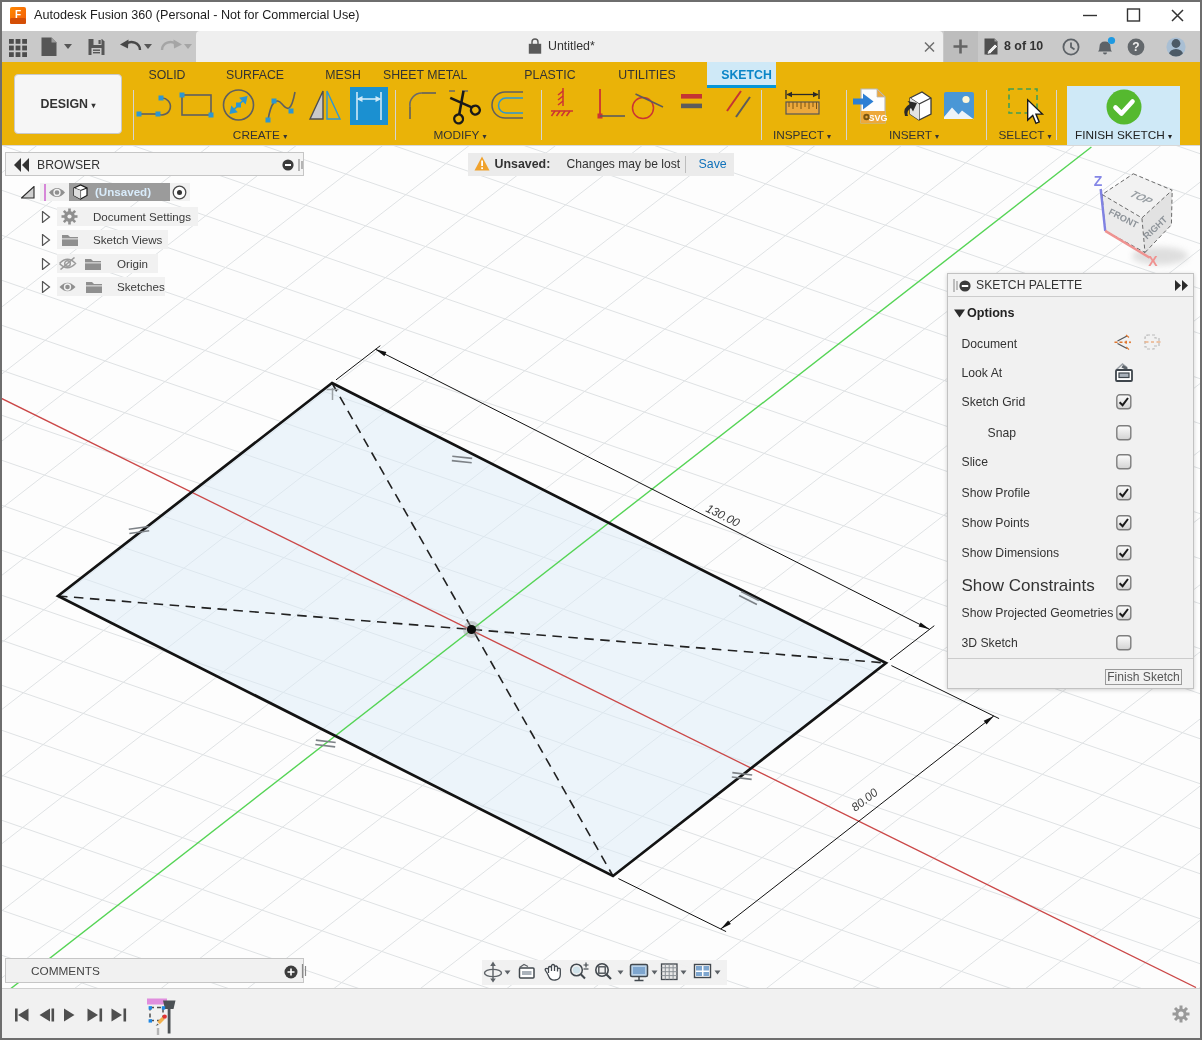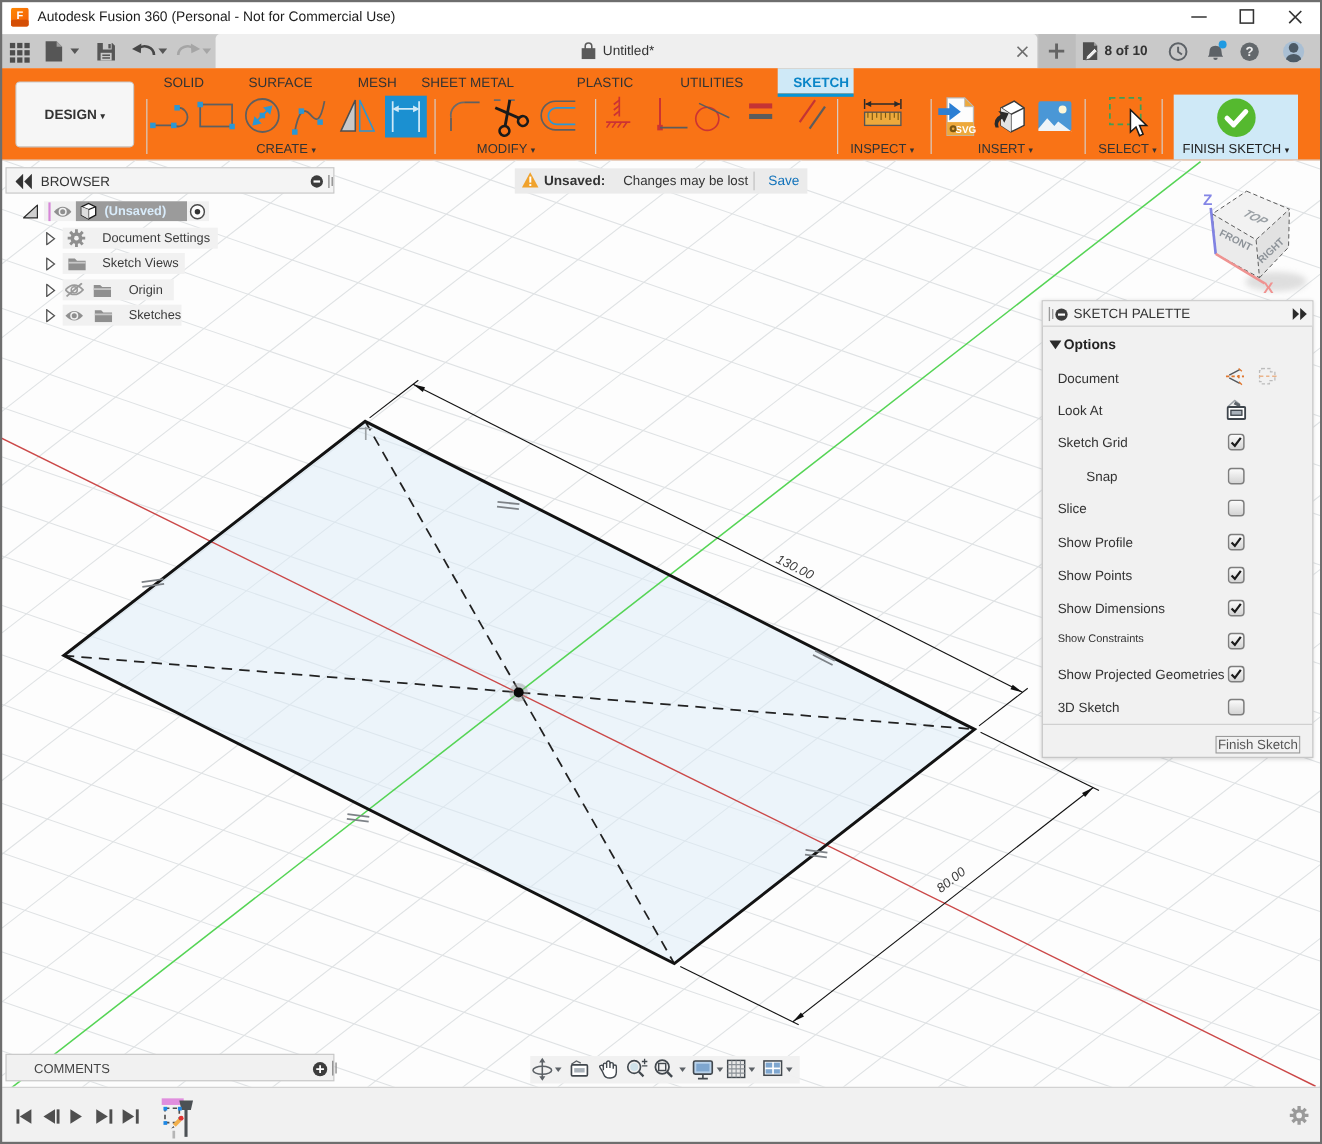--- a/index.html
+++ b/index.html
@@ -87,21 +87,21 @@
   <circle cx="1176" cy="16" r="9.6" fill="#a9bfd4"></circle>
   <g clip-path="url(#avc)">
         <circle cx="1176" cy="12.5" r="4.4" fill="#4c5a66"></circle>
   <ellipse cx="1176" cy="23.5" rx="7" ry="5.5" fill="#4c5a66"></ellipse>
       </g>
  </svg>
  <div class="abs" style="left:548px;top:8px;font-size:12.4px;color:#333;">Untitled*</div>
  <div class="abs" style="left:1004px;top:8px;font-size:12.4px;color:#333;font-weight:bold;">8 of 10</div>
 </div>
 
-<div class="abs" style="left:0;top:62px;width:1202px;height:84px;background:#f97316;border-bottom:1px solid #d8d8d8;">
+<div class="abs" style="left:0;top:62px;width:1202px;height:84px;background:#eab308;border-bottom:1px solid #d8d8d8;">
  <div class="abs" style="left:14px;top:12px;width:108px;height:60px;background:#f6f6f6;border:1px solid #c9c9c9;border-radius:4px;text-align:center;line-height:58px;font-size:12.4px;font-weight:bold;color:#333;">DESIGN <span style="font-size:8px;">▾</span></div>
  <div class="abs" style="left:707px;top:0;width:69px;height:23px;background:#cfe9f7;"></div>
  <div class="abs" style="left:707px;top:23px;width:69px;height:3px;background:#0696d7;"></div>
 </div>
 <div class="abs" style="left:707px;top:68px;width:79px;text-align:center;font-size:12.3px;font-weight:bold;color:#0a85c7;z-index:5;">SKETCH</div>
 <div class="abs" style="left:107px;top:68px;width:120px;text-align:center;font-size:12.3px;color:#333;">SOLID</div>
 <div class="abs" style="left:195px;top:68px;width:120px;text-align:center;font-size:12.3px;color:#333;">SURFACE</div>
 <div class="abs" style="left:283px;top:68px;width:120px;text-align:center;font-size:12.3px;color:#333;">MESH</div>
 <div class="abs" style="left:383px;top:68px;width:120px;text-align:left;font-size:12.3px;color:#333;">SHEET METAL</div>
 <div class="abs" style="left:490px;top:68px;width:120px;text-align:center;font-size:12.3px;color:#333;">PLASTIC</div>
@@ -582,21 +582,21 @@
     <div class="abs" style="left:167.5px;top:271.2px;"><svg width="16" height="16" viewBox="0 0 16 16">
         <defs>
           <linearGradient id="cbg" x1="0" y1="0" x2="0" y2="1">
             <stop offset="0" stop-color="#fdfdfd"></stop>
             <stop offset="1" stop-color="#d2d2d2"></stop>
           </linearGradient>
         </defs>
         <rect x="0.8" y="0.8" width="14" height="14" rx="3" fill="url(#cbg)" stroke="#7e7e7e" stroke-width="1.4"></rect>
         <path d="M3.6,8.2 L6.6,11.2 L12,4" fill="none" stroke="#1a1a1a" stroke-width="2"></path>
       </svg></div>
-    <div class="abs" style="left:13.5px;top:302.2px;font-size:10px;color:#333;">Show Constraints</div>
+    <div class="abs" style="left:13.5px;top:302.2px;font-size:17px;color:#333;">Show Constraints</div>
     <div class="abs" style="left:167.5px;top:301.2px;"><svg width="16" height="16" viewBox="0 0 16 16">
         <defs>
           <linearGradient id="cbg" x1="0" y1="0" x2="0" y2="1">
             <stop offset="0" stop-color="#fdfdfd"></stop>
             <stop offset="1" stop-color="#d2d2d2"></stop>
           </linearGradient>
         </defs>
         <rect x="0.8" y="0.8" width="14" height="14" rx="3" fill="url(#cbg)" stroke="#7e7e7e" stroke-width="1.4"></rect>
         <path d="M3.6,8.2 L6.6,11.2 L12,4" fill="none" stroke="#1a1a1a" stroke-width="2"></path>
       </svg></div>

